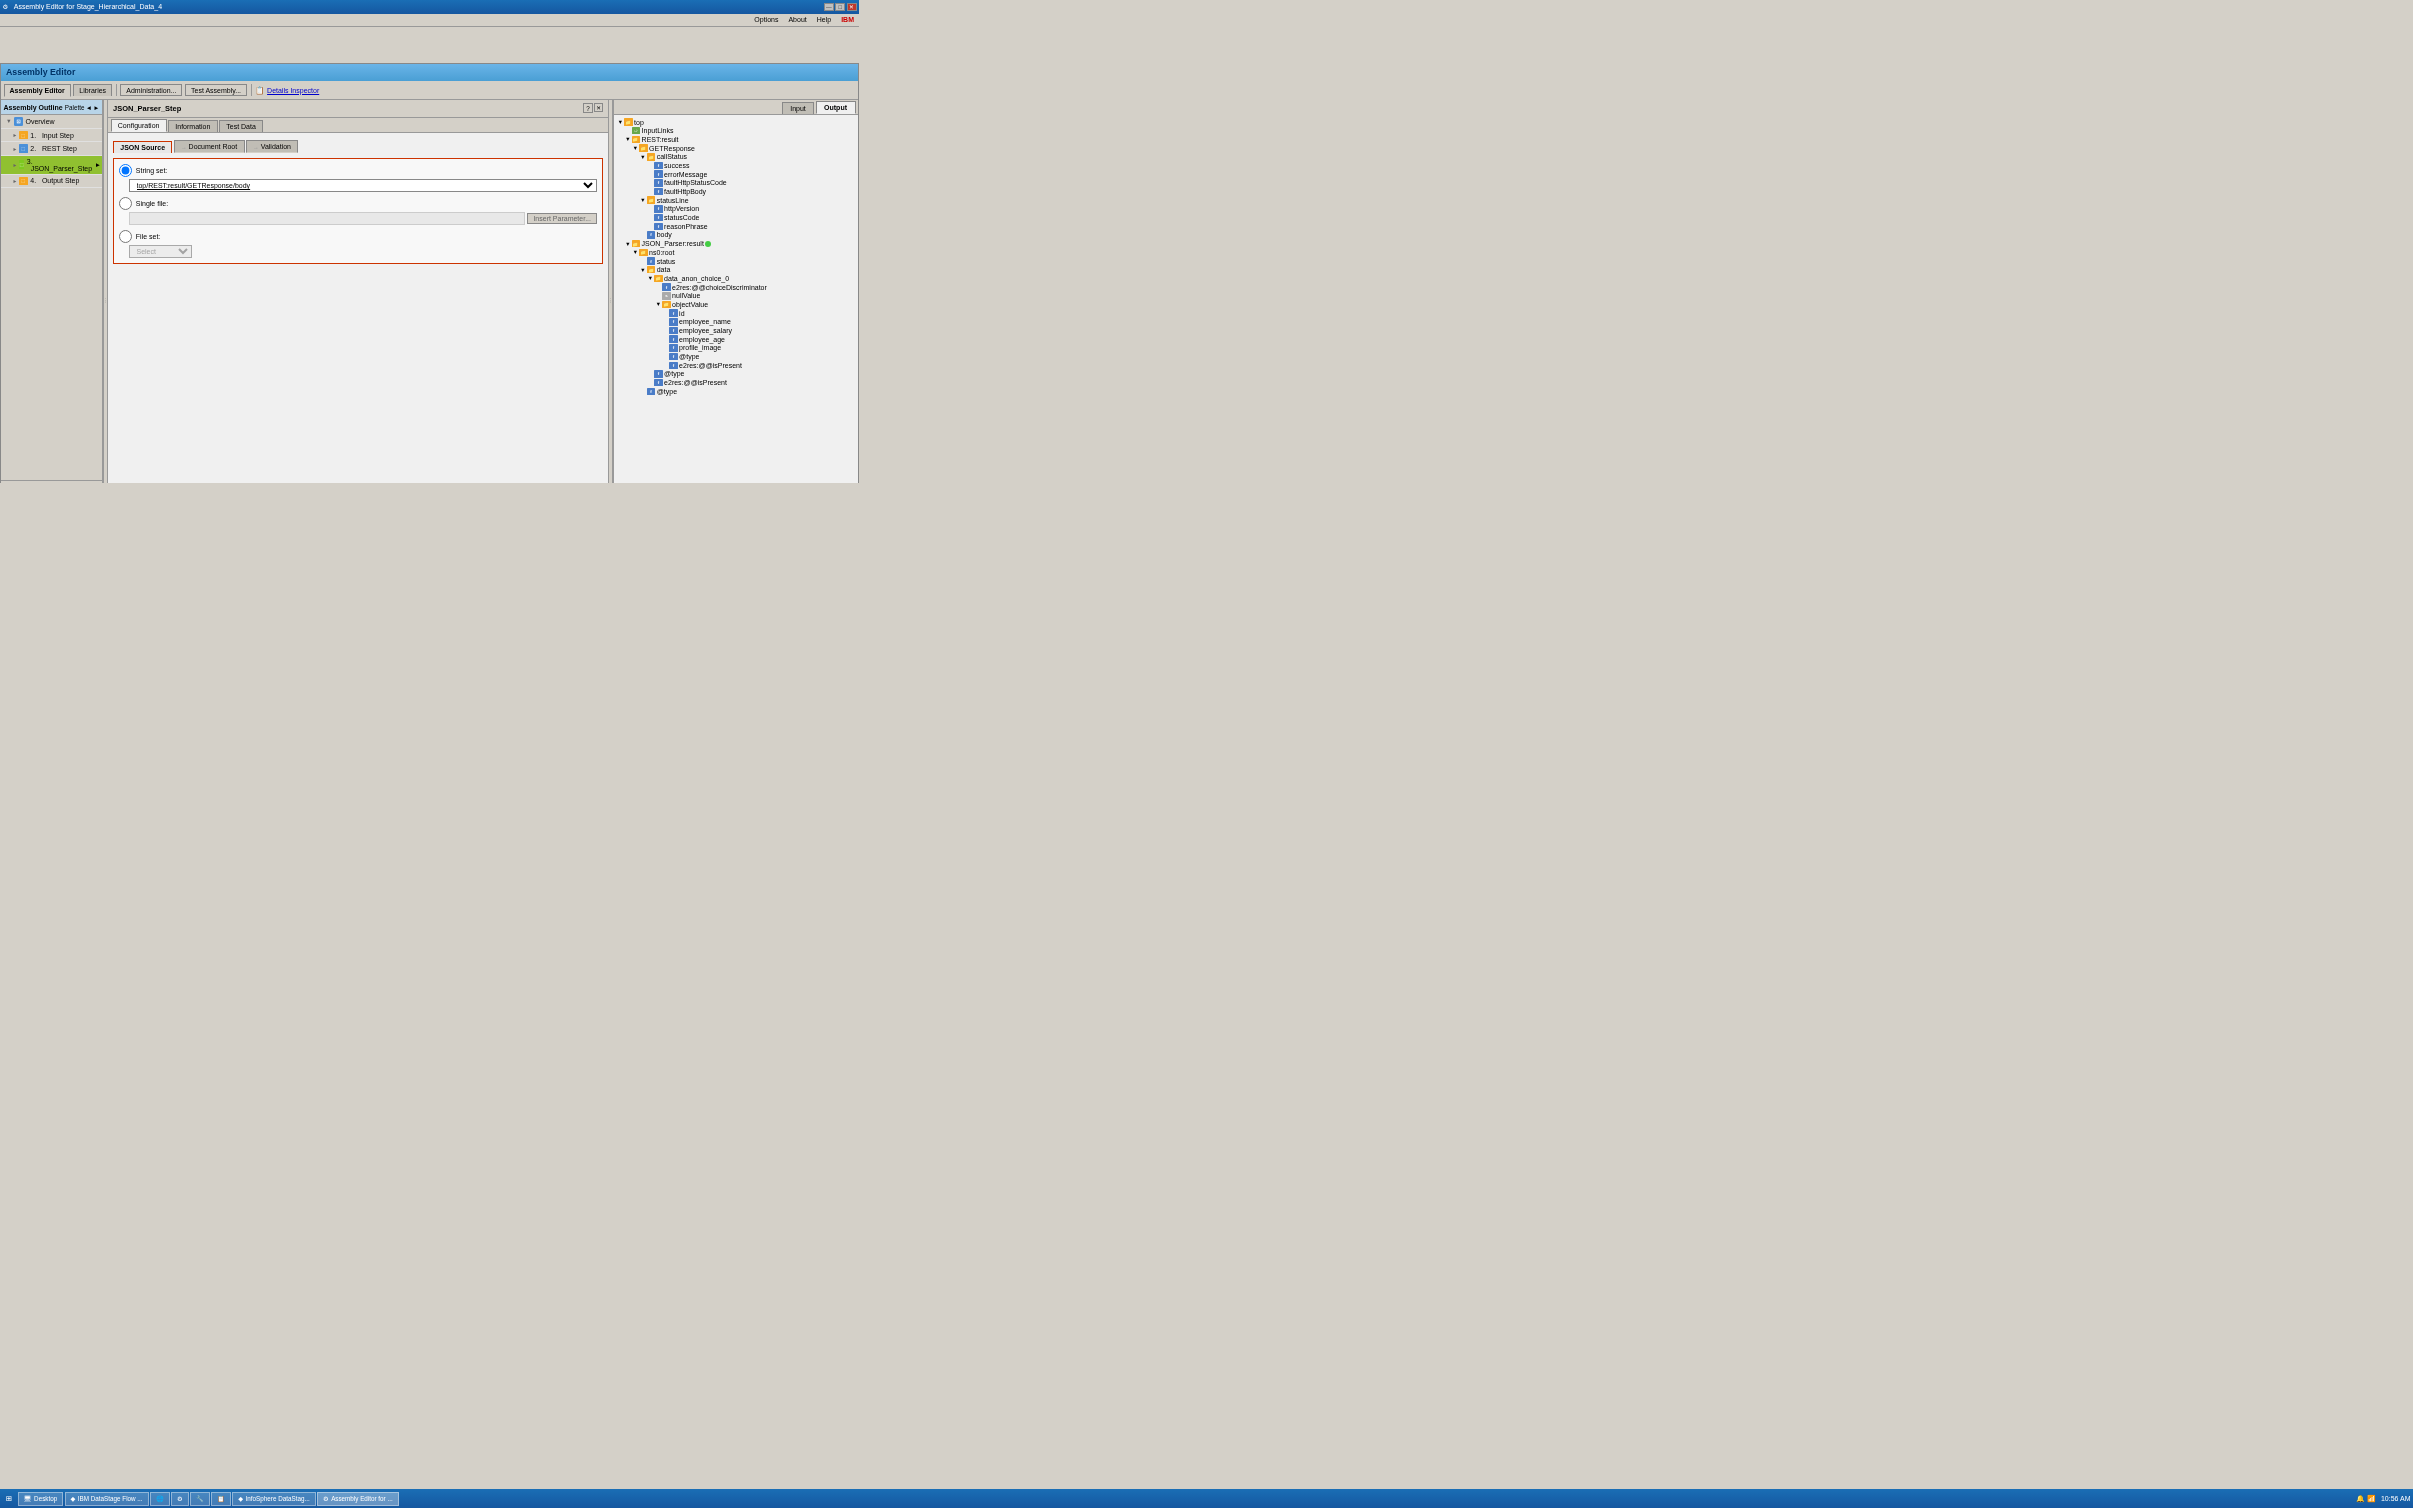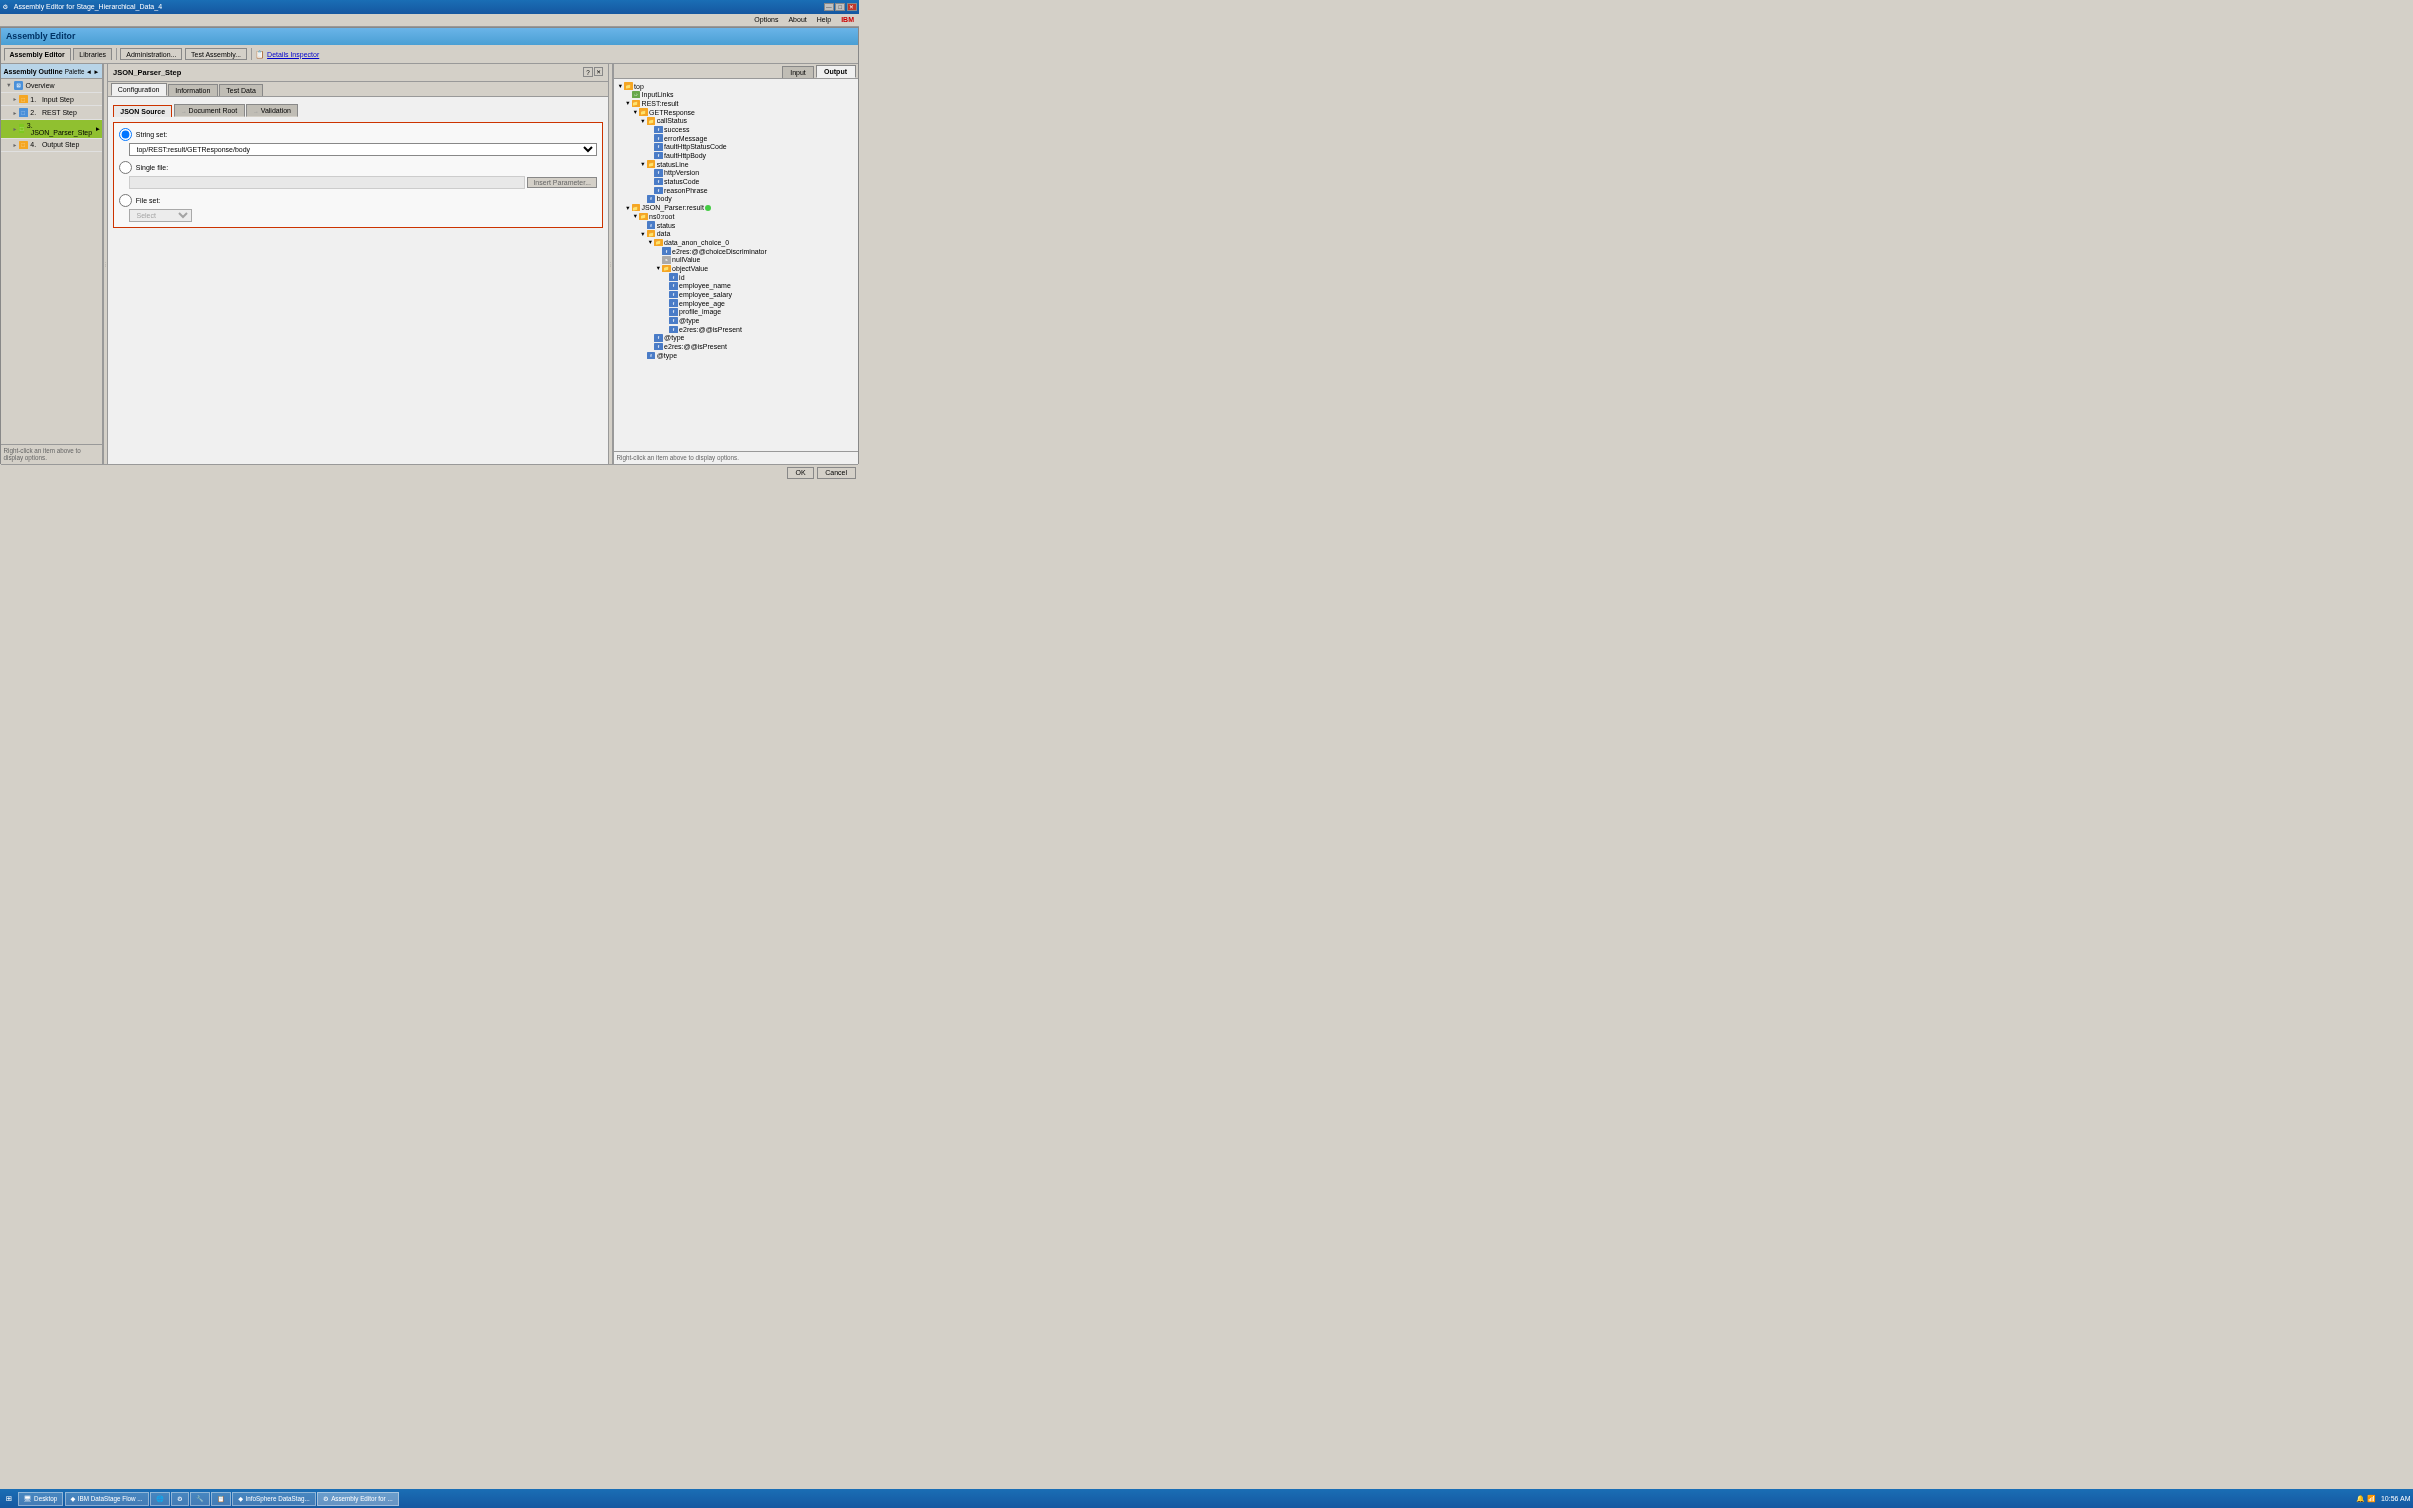--- a/index.html
+++ b/index.html
@@ -37,20 +37,21 @@
       border-bottom: 0.6px solid #999;
     }
     .menu-items { display: flex; gap: 5px; }
     .menu-item { font-size: 7px; color: #000; padding: 1.3px 2.5px; cursor: pointer; }
 
     
     .app-window {
       background: #d4d0c8;
       border: 1.3px solid #888;
       height: calc(483px - 14px - 12.6px - 19px);
+      margin-top: 36px;
     }
 
     
     .app-title-bar {
       height: 17.6px;
       background: linear-gradient(to bottom, #6ab4e8, #4a9fd4);
       display: flex;
       align-items: center;
       padding: 0 5px;
       color: #003366;
@@ -235,20 +236,21 @@
     }
     .radio-row input[type=radio] { margin: 0; }
     .radio-label { font-size: 7px; }
 
     .dropdown-row {
       display: flex;
       align-items: center;
       gap: 2.5px;
       margin-bottom: 5px;
       padding-left: 10px;
+      text-decoration: underline;
     }
     .dropdown-select {
       flex: 1;
       height: 12.6px;
       font-size: 7px;
       border: 0.6px solid #888;
       background: white;
       padding: 0.6px 2.5px;
     }
 

